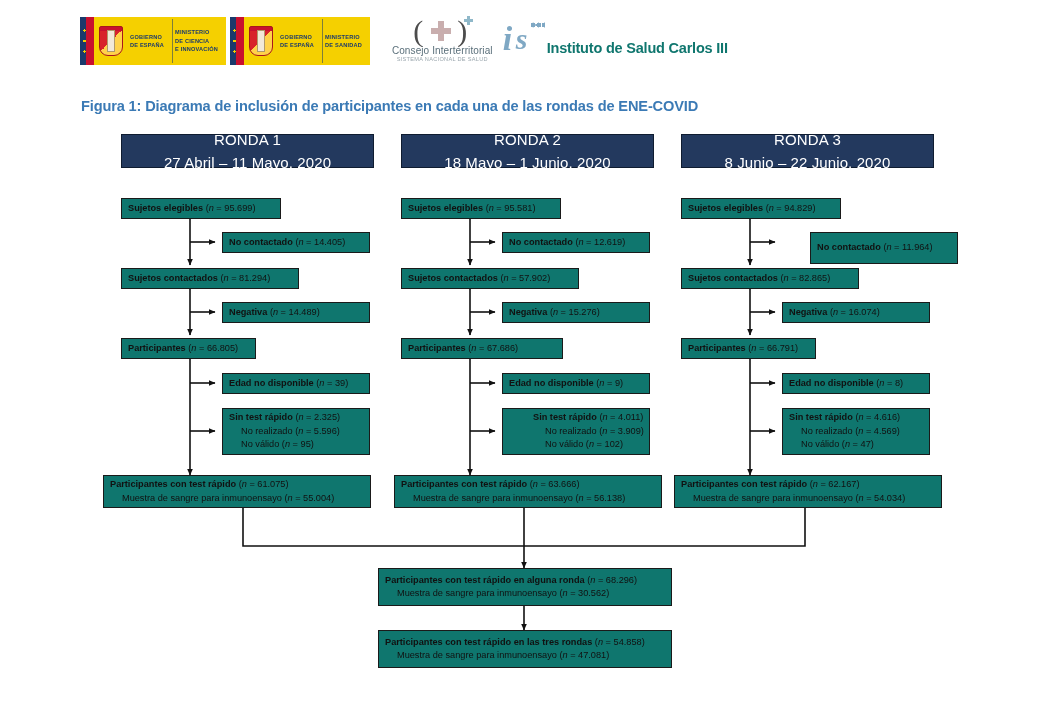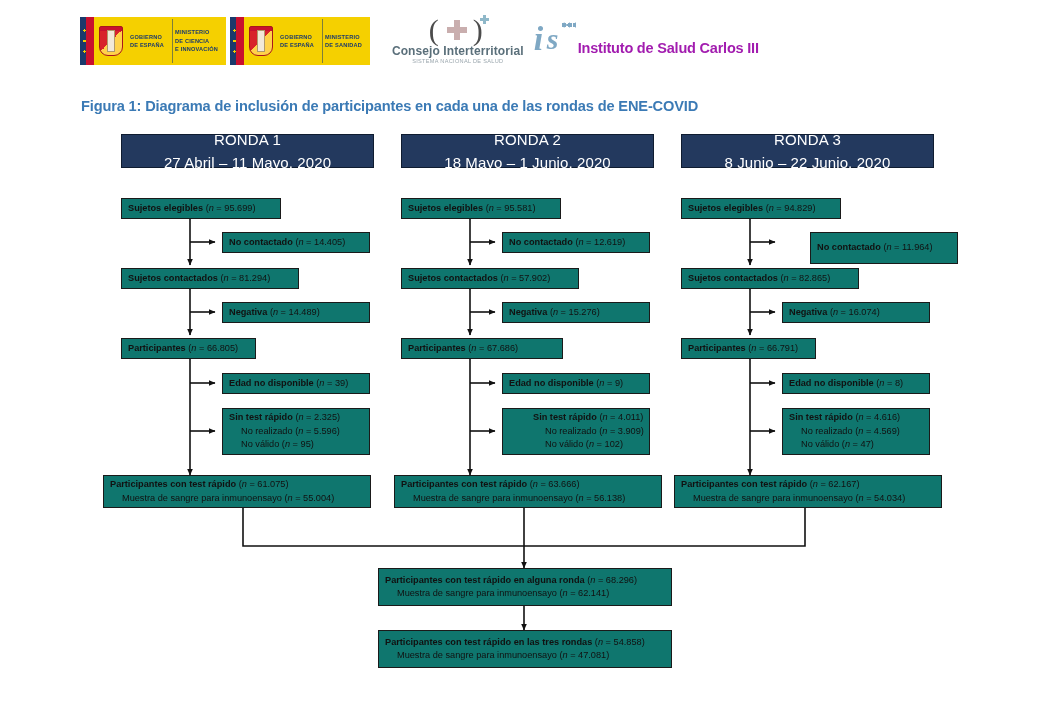--- a/index.html
+++ b/index.html
@@ -119,21 +119,21 @@
   }
   .cisns-plus {
     position: absolute;
     right: 0; top: -2px;
     width: 9px; height: 9px;
     background:
       linear-gradient(#8fb8c9,#8fb8c9) 3px 0/3px 9px no-repeat,
       linear-gradient(#8fb8c9,#8fb8c9) 0 3px/9px 3px no-repeat;
   }
   .cisns-t1 {
-    font-size: 12px; font-weight: bold; color: #5a6f7a;
+    font-size: 10px; font-weight: normal; color: #5a6f7a;
     margin-top: 1px; letter-spacing: .1px;
   }
   .cisns-t2 { font-size: 5.6px; color: #9aa6ad; letter-spacing: .3px; }
 
   .isciii-logo {
     display: flex;
     align-items: flex-end;
     margin-left: 8px;
     padding-bottom: 4px;
   }
@@ -159,21 +159,21 @@
   .isciii-mark .isc-dots {
     position: absolute; left: 30px; top: 2px;
     width: 14px; height: 6px;
     background:
       radial-gradient(circle at 15% 50%, #7fa8c4 2.4px, transparent 2.6px),
       radial-gradient(circle at 55% 50%, #7fa8c4 2.4px, transparent 2.6px),
       radial-gradient(circle at 95% 50%, #7fa8c4 2.4px, transparent 2.6px);
   }
   .isciii-name {
     font-size: 14.5px;
-    color: #a21caf;
+    color: #0f766e;
     font-weight: bold;
     letter-spacing: -.2px;
     margin-left: 2px;
     margin-bottom: 2px;
     white-space: nowrap;
   }
 
   
   .fig-title {
     position: absolute;
@@ -464,21 +464,21 @@
     <div class="lbl"><span>Participantes con test rápido</span>
       <span class="n">(<span class="ital">n</span> = <span>62.167</span>)</span></div>
     <div class="sub"><span>Muestra de sangre para inmunoensayo</span>
       (<span class="ital">n</span> = <span>54.034</span>)</div>
   </div>
 
   <div class="box" style="left:378px; top:568px; width:294px; height:38px;">
     <div class="lbl"><span>Participantes con test rápido en alguna ronda</span>
       <span class="n">(<span class="ital">n</span> = <span>68.296</span>)</span></div>
     <div class="sub"><span>Muestra de sangre para inmunoensayo</span>
-      (<span class="ital">n</span> = <span>62.141</span>)</div>
+      (<span class="ital">n</span> = <span>30.562</span>)</div>
   </div>
   <div class="box" style="left:378px; top:630px; width:294px; height:38px;">
     <div class="lbl"><span>Participantes con test rápido en las tres rondas</span>
       <span class="n">(<span class="ital">n</span> = <span>54.858</span>)</span></div>
     <div class="sub"><span>Muestra de sangre para inmunoensayo</span>
       (<span class="ital">n</span> = <span>47.081</span>)</div>
   </div>
 
 </div>
 

